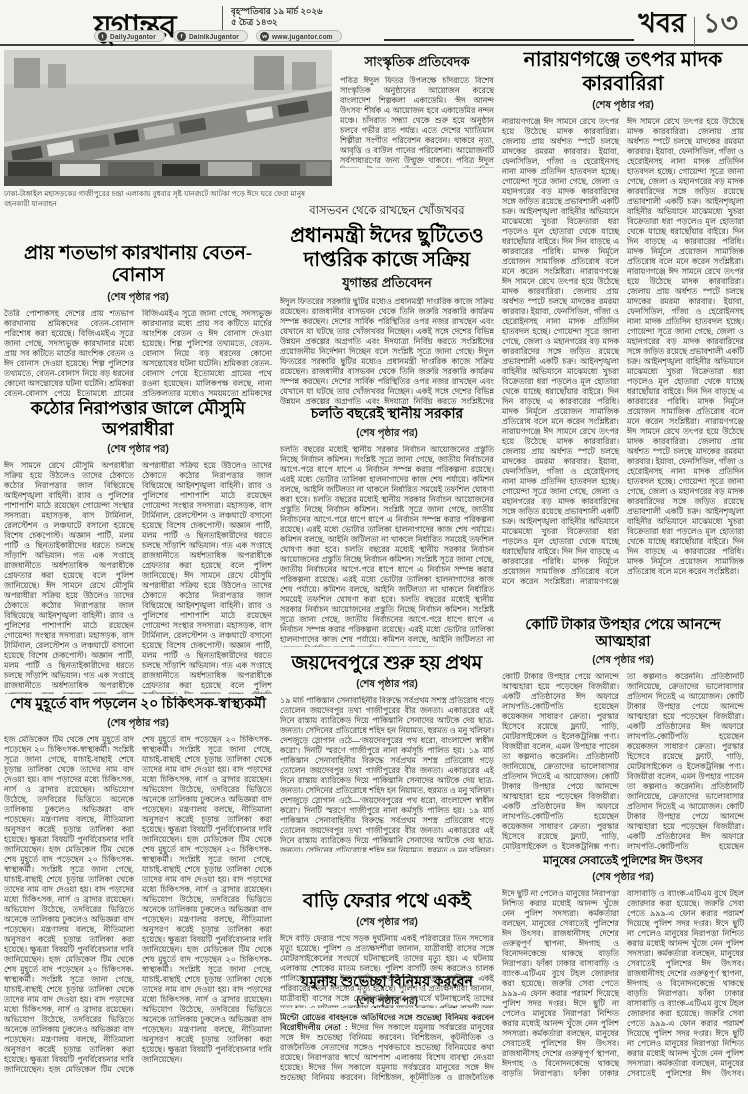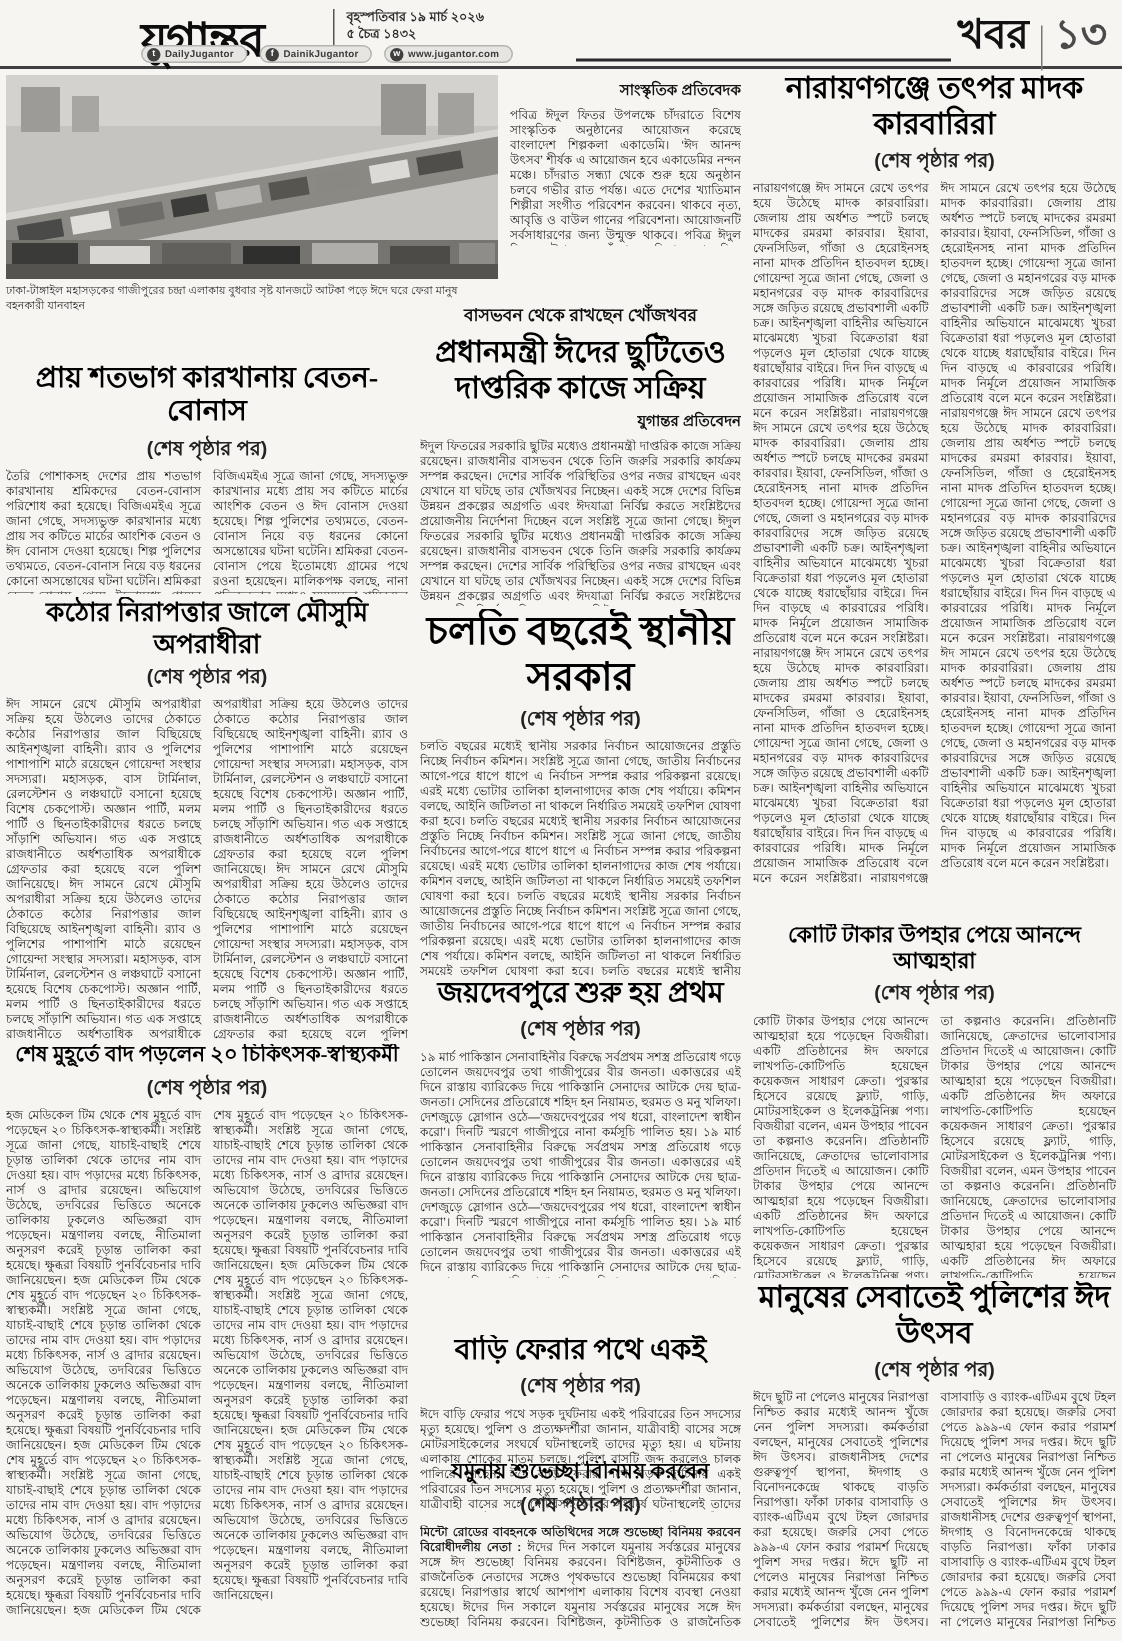--- a/index.html
+++ b/index.html
@@ -22,24 +22,24 @@
   .head-rule { position:absolute; left:384px; top:39px; width:250px; height:2px; background:#2a2a2a; }
   .section-box { position:absolute; right:10px; top:2px; display:flex; align-items:flex-end; gap:8px; }
   .section-title { font-size:27px; font-weight:800; color:#111; font-family:"Liberation Serif", serif; }
   .section-sep { width:1px; height:30px; background:#777; }
   .page-number { font-size:27px; font-weight:700; color:#4a4a4a; font-family:"Liberation Serif", serif; }
   
   .photo { position:absolute; left:4px; top:50px; width:328px; height:136px; background:#b9b7b3; overflow:hidden; }
   .caption { position:absolute; left:4px; top:189px; width:328px; font-size:7.3px; line-height:10px; color:#2d2d2d; }
   
   .article { position:absolute; overflow:hidden; }
-  .kicker { text-align:center; font-size:11.5px; font-weight:700; color:#111; margin-bottom:3px; }
+  .kicker { text-align:center; font-size:11.5px; font-weight:400; color:#111; margin-bottom:3px; }
   .hl { text-align:center; font-weight:800; color:#000; font-family:"Liberation Serif", serif; line-height:1.18; }
-  .by { text-align:center; font-size:13px; font-weight:700; color:#222; margin:2px 0 3px; }
-  .by-left { text-align:right; font-size:10px; font-weight:700; color:#111; margin:2px 0 3px; }
+  .by { text-align:center; font-size:10px; font-weight:700; color:#222; margin:2px 0 3px; }
+  .by-left { text-align:center; font-size:13px; font-weight:700; color:#111; margin:2px 0 3px; }
   .body { font-size:8px; line-height:10px; text-align:justify; color:#1d1d1d; overflow:hidden; }
   .cols2 { column-count:2; column-gap:8px; }
   .lead-bold { font-weight:700; }
 </style>
 </head>
 <body>
 
 <div class="page">
 
   <header class="masthead">
@@ -129,21 +129,21 @@
     <div class="body" style="height:112px;">ঈদুল ফিতরের সরকারি ছুটির মধ্যেও প্রধানমন্ত্রী দাপ্তরিক কাজে সক্রিয় রয়েছেন। রাজধানীর বাসভবন থেকে তিনি জরুরি সরকারি কার্যক্রম সম্পন্ন করছেন। দেশের সার্বিক পরিস্থিতির ওপর নজর রাখছেন এবং যেখানে যা ঘটছে তার খোঁজখবর নিচ্ছেন। একই সঙ্গে দেশের বিভিন্ন উন্নয়ন প্রকল্পের অগ্রগতি এবং ঈদযাত্রা নির্বিঘ্ন করতে সংশ্লিষ্টদের প্রয়োজনীয় নির্দেশনা দিচ্ছেন বলে সংশ্লিষ্ট সূত্রে জানা গেছে। ঈদুল ফিতরের সরকারি ছুটির মধ্যেও প্রধানমন্ত্রী দাপ্তরিক কাজে সক্রিয় রয়েছেন। রাজধানীর বাসভবন থেকে তিনি জরুরি সরকারি কার্যক্রম সম্পন্ন করছেন। দেশের সার্বিক পরিস্থিতির ওপর নজর রাখছেন এবং যেখানে যা ঘটছে তার খোঁজখবর নিচ্ছেন। একই সঙ্গে দেশের বিভিন্ন উন্নয়ন প্রকল্পের অগ্রগতি এবং ঈদযাত্রা নির্বিঘ্ন করতে সংশ্লিষ্টদের প্রয়োজনীয় নির্দেশনা দিচ্ছেন বলে সংশ্লিষ্ট সূত্রে জানা গেছে।</div>
   </article>
 
   <article class="article" style="left:4px; top:398px; width:268px; height:296px;">
     <h2 class="hl" style="font-size:17.5px;">কঠোর নিরাপত্তার জালে মৌসুমি অপরাধীরা</h2>
     <div class="by">(শেষ পৃষ্ঠার পর)</div>
     <div class="body cols2" style="height:254px;">ঈদ সামনে রেখে মৌসুমি অপরাধীরা সক্রিয় হয়ে উঠলেও তাদের ঠেকাতে কঠোর নিরাপত্তার জাল বিছিয়েছে আইনশৃঙ্খলা বাহিনী। র‌্যাব ও পুলিশের পাশাপাশি মাঠে রয়েছেন গোয়েন্দা সংস্থার সদস্যরা। মহাসড়ক, বাস টার্মিনাল, রেলস্টেশন ও লঞ্চঘাটে বসানো হয়েছে বিশেষ চেকপোস্ট। অজ্ঞান পার্টি, মলম পার্টি ও ছিনতাইকারীদের ধরতে চলছে সাঁড়াশি অভিযান। গত এক সপ্তাহে রাজধানীতে অর্ধশতাধিক অপরাধীকে গ্রেফতার করা হয়েছে বলে পুলিশ জানিয়েছে। ঈদ সামনে রেখে মৌসুমি অপরাধীরা সক্রিয় হয়ে উঠলেও তাদের ঠেকাতে কঠোর নিরাপত্তার জাল বিছিয়েছে আইনশৃঙ্খলা বাহিনী। র‌্যাব ও পুলিশের পাশাপাশি মাঠে রয়েছেন গোয়েন্দা সংস্থার সদস্যরা। মহাসড়ক, বাস টার্মিনাল, রেলস্টেশন ও লঞ্চঘাটে বসানো হয়েছে বিশেষ চেকপোস্ট। অজ্ঞান পার্টি, মলম পার্টি ও ছিনতাইকারীদের ধরতে চলছে সাঁড়াশি অভিযান। গত এক সপ্তাহে রাজধানীতে অর্ধশতাধিক অপরাধীকে গ্রেফতার করা হয়েছে বলে পুলিশ জানিয়েছে। ঈদ সামনে রেখে মৌসুমি অপরাধীরা সক্রিয় হয়ে উঠলেও তাদের ঠেকাতে কঠোর নিরাপত্তার জাল বিছিয়েছে আইনশৃঙ্খলা বাহিনী। র‌্যাব ও পুলিশের পাশাপাশি মাঠে রয়েছেন গোয়েন্দা সংস্থার সদস্যরা। মহাসড়ক, বাস টার্মিনাল, রেলস্টেশন ও লঞ্চঘাটে বসানো হয়েছে বিশেষ চেকপোস্ট। অজ্ঞান পার্টি, মলম পার্টি ও ছিনতাইকারীদের ধরতে চলছে সাঁড়াশি অভিযান। গত এক সপ্তাহে রাজধানীতে অর্ধশতাধিক অপরাধীকে গ্রেফতার করা হয়েছে বলে পুলিশ জানিয়েছে। ঈদ সামনে রেখে মৌসুমি অপরাধীরা সক্রিয় হয়ে উঠলেও তাদের ঠেকাতে কঠোর নিরাপত্তার জাল বিছিয়েছে আইনশৃঙ্খলা বাহিনী। র‌্যাব ও পুলিশের পাশাপাশি মাঠে রয়েছেন গোয়েন্দা সংস্থার সদস্যরা। মহাসড়ক, বাস টার্মিনাল, রেলস্টেশন ও লঞ্চঘাটে বসানো হয়েছে বিশেষ চেকপোস্ট। অজ্ঞান পার্টি, মলম পার্টি ও ছিনতাইকারীদের ধরতে চলছে সাঁড়াশি অভিযান। গত এক সপ্তাহে রাজধানীতে অর্ধশতাধিক অপরাধীকে গ্রেফতার করা হয়েছে বলে পুলিশ জানিয়েছে। ঈদ সামনে রেখে মৌসুমি অপরাধীরা সক্রিয় হয়ে উঠলেও তাদের ঠেকাতে কঠোর নিরাপত্তার জাল বিছিয়েছে আইনশৃঙ্খলা বাহিনী। র‌্যাব ও পুলিশের পাশাপাশি মাঠে রয়েছেন গোয়েন্দা সংস্থার সদস্যরা। মহাসড়ক, বাস টার্মিনাল, রেলস্টেশন ও লঞ্চঘাটে বসানো হয়েছে বিশেষ চেকপোস্ট। অজ্ঞান পার্টি, মলম পার্টি ও ছিনতাইকারীদের ধরতে চলছে সাঁড়াশি অভিযান। গত এক সপ্তাহে রাজধানীতে অর্ধশতাধিক অপরাধীকে গ্রেফতার করা হয়েছে বলে পুলিশ জানিয়েছে।</div>
   </article>
 
   <article class="article" style="left:280px; top:406px; width:214px; height:244px;">
-    <h2 class="hl" style="font-size:26px;text-align:center;">চলতি বছরেই স্থানীয় সরকার</h2>
+    <h2 class="hl" style="font-size:14px;text-align:center;">চলতি বছরেই স্থানীয় সরকার</h2>
     <div class="by">(শেষ পৃষ্ঠার পর)</div>
     <div class="body" style="height:202px;">চলতি বছরের মধ্যেই স্থানীয় সরকার নির্বাচন আয়োজনের প্রস্তুতি নিচ্ছে নির্বাচন কমিশন। সংশ্লিষ্ট সূত্রে জানা গেছে, জাতীয় নির্বাচনের আগে-পরে ধাপে ধাপে এ নির্বাচন সম্পন্ন করার পরিকল্পনা রয়েছে। এরই মধ্যে ভোটার তালিকা হালনাগাদের কাজ শেষ পর্যায়ে। কমিশন বলছে, আইনি জটিলতা না থাকলে নির্ধারিত সময়েই তফশিল ঘোষণা করা হবে। চলতি বছরের মধ্যেই স্থানীয় সরকার নির্বাচন আয়োজনের প্রস্তুতি নিচ্ছে নির্বাচন কমিশন। সংশ্লিষ্ট সূত্রে জানা গেছে, জাতীয় নির্বাচনের আগে-পরে ধাপে ধাপে এ নির্বাচন সম্পন্ন করার পরিকল্পনা রয়েছে। এরই মধ্যে ভোটার তালিকা হালনাগাদের কাজ শেষ পর্যায়ে। কমিশন বলছে, আইনি জটিলতা না থাকলে নির্ধারিত সময়েই তফশিল ঘোষণা করা হবে। চলতি বছরের মধ্যেই স্থানীয় সরকার নির্বাচন আয়োজনের প্রস্তুতি নিচ্ছে নির্বাচন কমিশন। সংশ্লিষ্ট সূত্রে জানা গেছে, জাতীয় নির্বাচনের আগে-পরে ধাপে ধাপে এ নির্বাচন সম্পন্ন করার পরিকল্পনা রয়েছে। এরই মধ্যে ভোটার তালিকা হালনাগাদের কাজ শেষ পর্যায়ে। কমিশন বলছে, আইনি জটিলতা না থাকলে নির্ধারিত সময়েই তফশিল ঘোষণা করা হবে। চলতি বছরের মধ্যেই স্থানীয় সরকার নির্বাচন আয়োজনের প্রস্তুতি নিচ্ছে নির্বাচন কমিশন। সংশ্লিষ্ট সূত্রে জানা গেছে, জাতীয় নির্বাচনের আগে-পরে ধাপে ধাপে এ নির্বাচন সম্পন্ন করার পরিকল্পনা রয়েছে। এরই মধ্যে ভোটার তালিকা হালনাগাদের কাজ শেষ পর্যায়ে। কমিশন বলছে, আইনি জটিলতা না থাকলে নির্ধারিত সময়েই তফশিল ঘোষণা করা হবে।</div>
   </article>
 
   <article class="article" style="left:280px; top:652px; width:214px; height:200px;">
     <h2 class="hl" style="font-size:19px;">জয়দেবপুরে শুরু হয় প্রথম</h2>
     <div class="by">(শেষ পৃষ্ঠার পর)</div>
     <div class="body" style="height:158px;">১৯ মার্চ পাকিস্তান সেনাবাহিনীর বিরুদ্ধে সর্বপ্রথম সশস্ত্র প্রতিরোধ গড়ে তোলেন জয়দেবপুর তথা গাজীপুরের বীর জনতা। একাত্তরের এই দিনে রাস্তায় ব্যারিকেড দিয়ে পাকিস্তানি সেনাদের আটকে দেয় ছাত্র-জনতা। সেদিনের প্রতিরোধে শহিদ হন নিয়ামত, হুরমত ও মনু খলিফা। দেশজুড়ে স্লোগান ওঠে—‘জয়দেবপুরের পথ ধরো, বাংলাদেশ স্বাধীন করো’। দিনটি স্মরণে গাজীপুরে নানা কর্মসূচি পালিত হয়। ১৯ মার্চ পাকিস্তান সেনাবাহিনীর বিরুদ্ধে সর্বপ্রথম সশস্ত্র প্রতিরোধ গড়ে তোলেন জয়দেবপুর তথা গাজীপুরের বীর জনতা। একাত্তরের এই দিনে রাস্তায় ব্যারিকেড দিয়ে পাকিস্তানি সেনাদের আটকে দেয় ছাত্র-জনতা। সেদিনের প্রতিরোধে শহিদ হন নিয়ামত, হুরমত ও মনু খলিফা। দেশজুড়ে স্লোগান ওঠে—‘জয়দেবপুরের পথ ধরো, বাংলাদেশ স্বাধীন করো’। দিনটি স্মরণে গাজীপুরে নানা কর্মসূচি পালিত হয়। ১৯ মার্চ পাকিস্তান সেনাবাহিনীর বিরুদ্ধে সর্বপ্রথম সশস্ত্র প্রতিরোধ গড়ে তোলেন জয়দেবপুর তথা গাজীপুরের বীর জনতা। একাত্তরের এই দিনে রাস্তায় ব্যারিকেড দিয়ে পাকিস্তানি সেনাদের আটকে দেয় ছাত্র-জনতা। সেদিনের প্রতিরোধে শহিদ হন নিয়ামত, হুরমত ও মনু খলিফা। দেশজুড়ে স্লোগান ওঠে—‘জয়দেবপুরের পথ ধরো, বাংলাদেশ স্বাধীন করো’। দিনটি স্মরণে গাজীপুরে নানা কর্মসূচি পালিত হয়।</div>
   </article>
 
@@ -168,18 +168,18 @@
   <article class="article" style="left:280px; top:974px; width:214px; height:112px;">
     <h2 class="hl" style="font-size:14px;">যমুনায় শুভেচ্ছা বিনিময় করবেন</h2>
     <div class="by">(শেষ পৃষ্ঠার পর)</div>
     <div class="body" style="height:70px;">
       <span class="lead-bold">মিন্টো রোডের বাবহনকে অতিথিদের সঙ্গে শুভেচ্ছা বিনিময় করবেন বিরোধীদলীয় নেতা :</span>
       <span>ঈদের দিন সকালে যমুনায় সর্বস্তরের মানুষের সঙ্গে ঈদ শুভেচ্ছা বিনিময় করবেন। বিশিষ্টজন, কূটনীতিক ও রাজনৈতিক নেতাদের সঙ্গেও পৃথকভাবে শুভেচ্ছা বিনিময়ের কথা রয়েছে। নিরাপত্তার স্বার্থে আশপাশ এলাকায় বিশেষ ব্যবস্থা নেওয়া হয়েছে। ঈদের দিন সকালে যমুনায় সর্বস্তরের মানুষের সঙ্গে ঈদ শুভেচ্ছা বিনিময় করবেন। বিশিষ্টজন, কূটনীতিক ও রাজনৈতিক নেতাদের সঙ্গেও পৃথকভাবে শুভেচ্ছা বিনিময়ের কথা রয়েছে। নিরাপত্তার স্বার্থে আশপাশ এলাকায় বিশেষ ব্যবস্থা নেওয়া হয়েছে।</span>
     </div>
   </article>
 
   <article class="article" style="left:502px; top:854px; width:242px; height:232px;">
-    <h2 class="hl" style="font-size:20px;">মানুষের সেবাতেই পুলিশের ঈদ উৎসব</h2>
+    <h2 class="hl" style="font-size:11px;">মানুষের সেবাতেই পুলিশের ঈদ উৎসব</h2>
     <div class="by">(শেষ পৃষ্ঠার পর)</div>
     <div class="body cols2" style="height:192px;">ঈদে ছুটি না পেলেও মানুষের নিরাপত্তা নিশ্চিত করার মধ্যেই আনন্দ খুঁজে নেন পুলিশ সদস্যরা। কর্মকর্তারা বলছেন, মানুষের সেবাতেই পুলিশের ঈদ উৎসব। রাজধানীসহ দেশের গুরুত্বপূর্ণ স্থাপনা, ঈদগাহ ও বিনোদনকেন্দ্রে থাকছে বাড়তি নিরাপত্তা। ফাঁকা ঢাকার বাসাবাড়ি ও ব্যাংক-এটিএম বুথে টহল জোরদার করা হয়েছে। জরুরি সেবা পেতে ৯৯৯-এ ফোন করার পরামর্শ দিয়েছে পুলিশ সদর দপ্তর। ঈদে ছুটি না পেলেও মানুষের নিরাপত্তা নিশ্চিত করার মধ্যেই আনন্দ খুঁজে নেন পুলিশ সদস্যরা। কর্মকর্তারা বলছেন, মানুষের সেবাতেই পুলিশের ঈদ উৎসব। রাজধানীসহ দেশের গুরুত্বপূর্ণ স্থাপনা, ঈদগাহ ও বিনোদনকেন্দ্রে থাকছে বাড়তি নিরাপত্তা। ফাঁকা ঢাকার বাসাবাড়ি ও ব্যাংক-এটিএম বুথে টহল জোরদার করা হয়েছে। জরুরি সেবা পেতে ৯৯৯-এ ফোন করার পরামর্শ দিয়েছে পুলিশ সদর দপ্তর। ঈদে ছুটি না পেলেও মানুষের নিরাপত্তা নিশ্চিত করার মধ্যেই আনন্দ খুঁজে নেন পুলিশ সদস্যরা। কর্মকর্তারা বলছেন, মানুষের সেবাতেই পুলিশের ঈদ উৎসব। রাজধানীসহ দেশের গুরুত্বপূর্ণ স্থাপনা, ঈদগাহ ও বিনোদনকেন্দ্রে থাকছে বাড়তি নিরাপত্তা। ফাঁকা ঢাকার বাসাবাড়ি ও ব্যাংক-এটিএম বুথে টহল জোরদার করা হয়েছে। জরুরি সেবা পেতে ৯৯৯-এ ফোন করার পরামর্শ দিয়েছে পুলিশ সদর দপ্তর। ঈদে ছুটি না পেলেও মানুষের নিরাপত্তা নিশ্চিত করার মধ্যেই আনন্দ খুঁজে নেন পুলিশ সদস্যরা। কর্মকর্তারা বলছেন, মানুষের সেবাতেই পুলিশের ঈদ উৎসব। রাজধানীসহ দেশের গুরুত্বপূর্ণ স্থাপনা, ঈদগাহ ও বিনোদনকেন্দ্রে থাকছে বাড়তি নিরাপত্তা। ফাঁকা ঢাকার বাসাবাড়ি ও ব্যাংক-এটিএম বুথে টহল জোরদার করা হয়েছে। জরুরি সেবা পেতে ৯৯৯-এ ফোন করার পরামর্শ দিয়েছে পুলিশ সদর দপ্তর।</div>
   </article>
 
 </div>
 
 </body></html>

